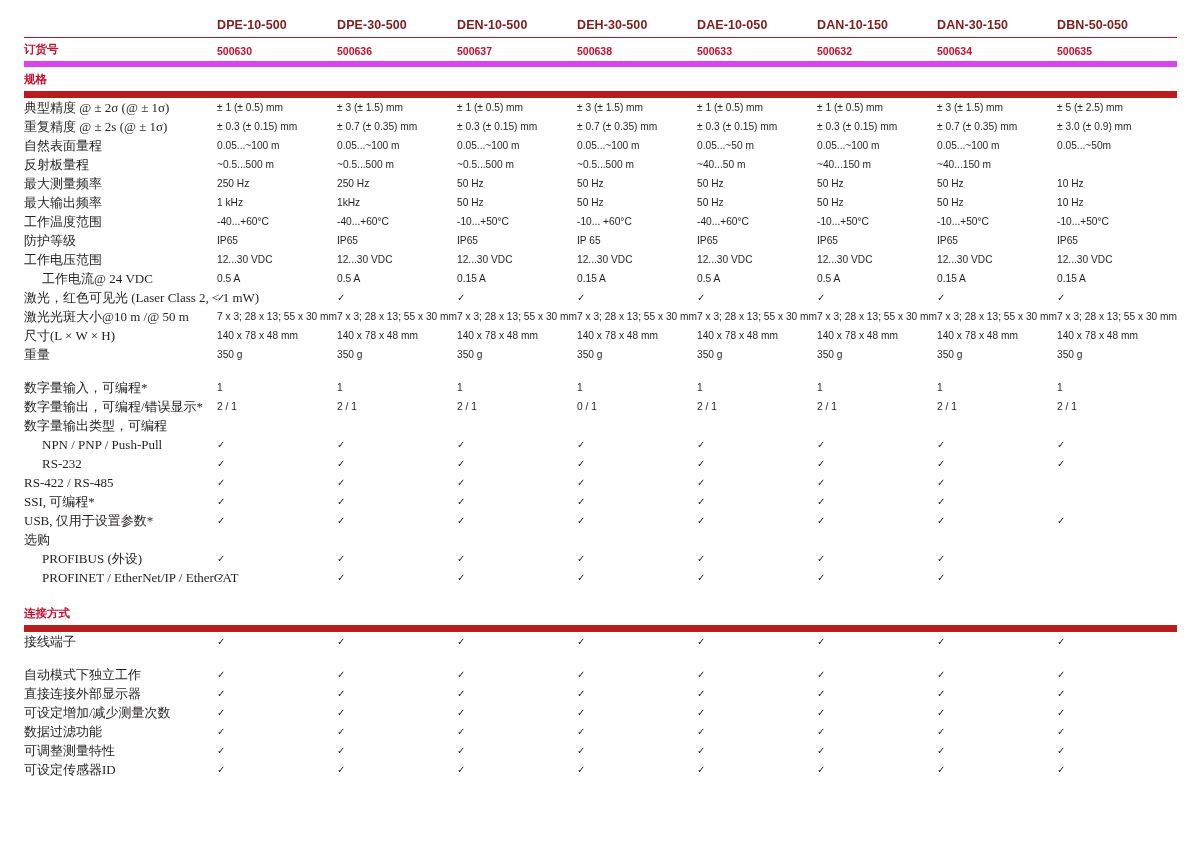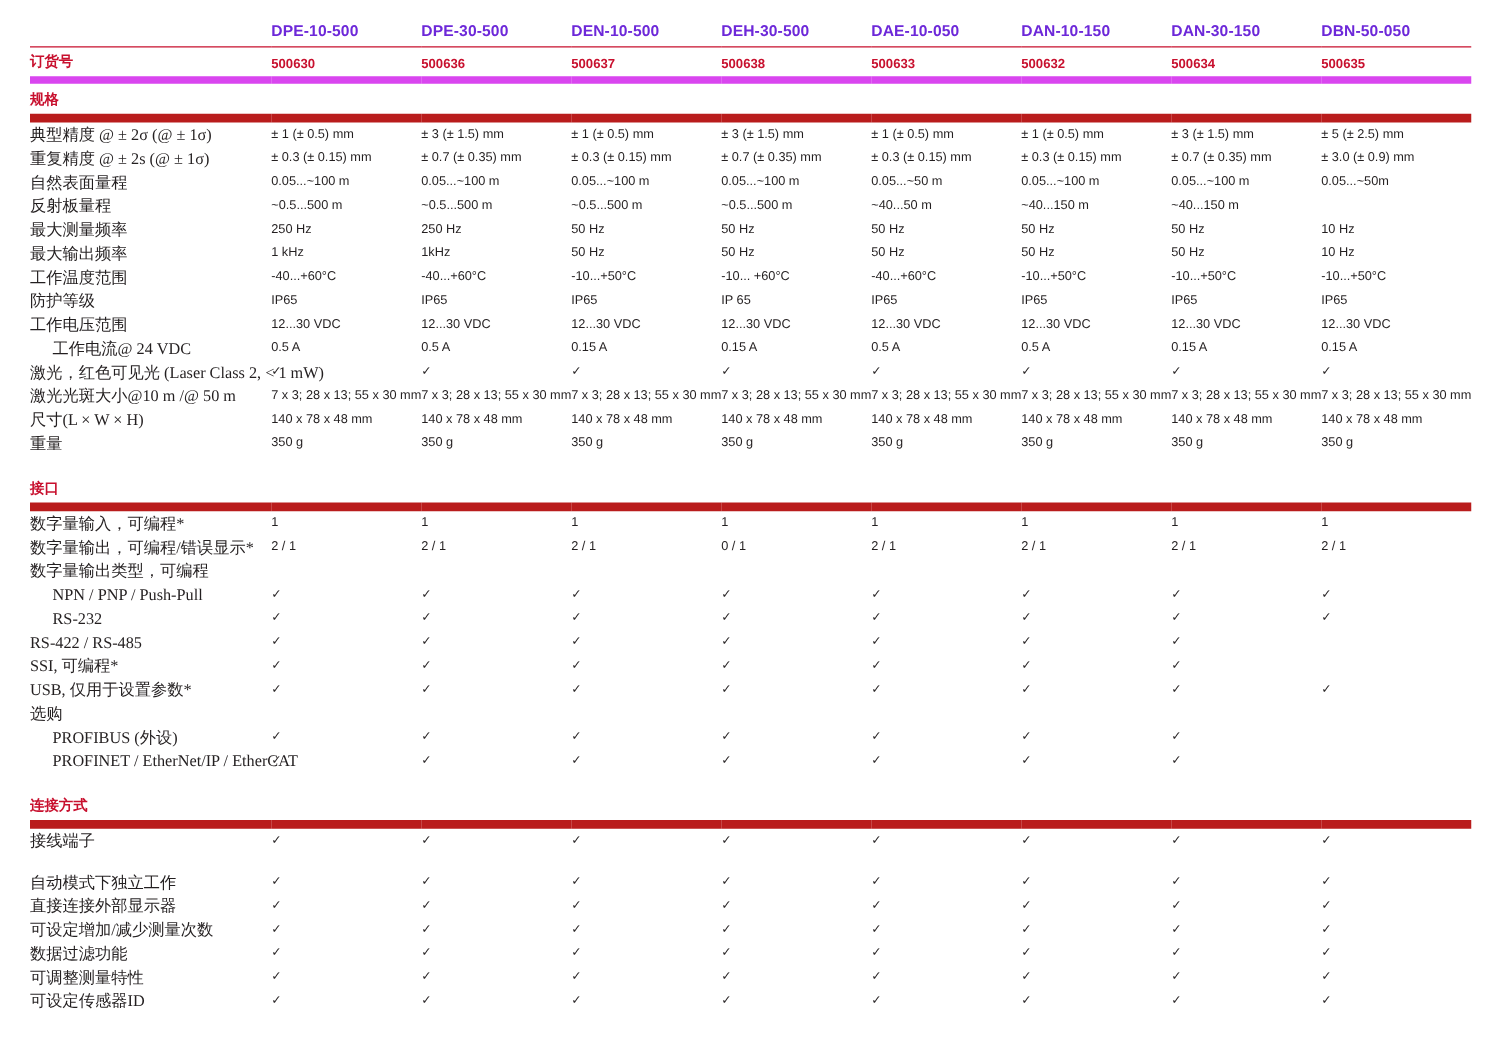--- a/index.html
+++ b/index.html
@@ -34,21 +34,21 @@
     padding: 0;
     vertical-align: bottom;
     text-align: left;
     font-weight: normal;
   }
 
   
   tr.header-row th {
     font-size: 12.5px;
     font-weight: bold;
-    color: #6d28d9;
+    color: #7f1d1d;
     padding-bottom: 5px;
     border-bottom: 1.4px solid #c8102e;
     letter-spacing: 0.1px;
     white-space: nowrap;
     margin-left: 16px;
   }
   tr.header-row th.label-cell {
     border-bottom: 1.4px solid #c8102e;
   }
 
@@ -306,31 +306,20 @@
           <td>350 g</td>
           <td>350 g</td>
           <td>350 g</td>
           <td>350 g</td>
           <td>350 g</td>
           <td>350 g</td>
         </tr>
         <tr class="spacer-row">
           <td colspan="9"></td>
         </tr>
-        <tr class="section-row">
-          <td class="label-cell">接口</td>
-          <td></td>
-          <td></td>
-          <td></td>
-          <td></td>
-          <td></td>
-          <td></td>
-          <td></td>
-          <td></td>
-        </tr>
         <tr class="data-row">
           <td class="label-cell">数字量输入，可编程*</td>
           <td>1</td>
           <td>1</td>
           <td>1</td>
           <td>1</td>
           <td>1</td>
           <td>1</td>
           <td>1</td>
           <td>1</td>

